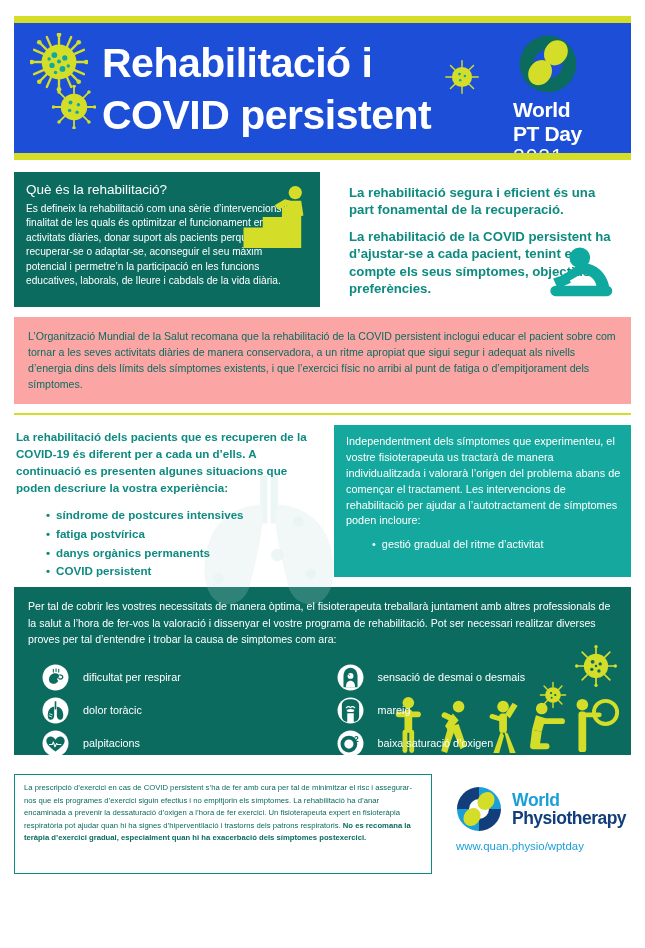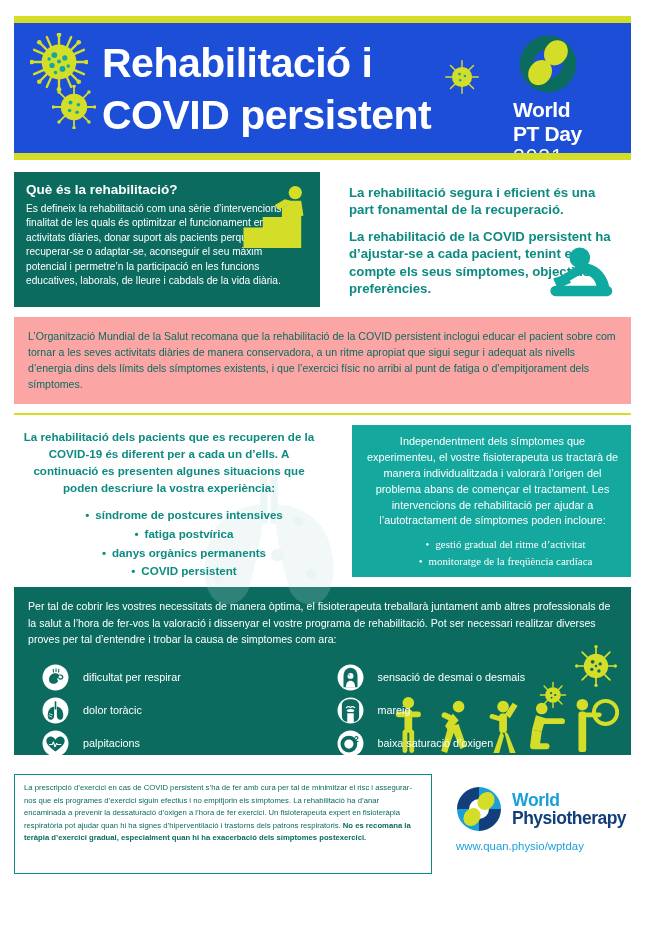--- a/index.html
+++ b/index.html
@@ -73,21 +73,21 @@
 
   
   .row2 { display: flex; gap: 10px; margin-top: 12px; height: 135px; }
   .box-dark {
     background: #0B6B5F;
     color: #ffffff;
     position: relative;
     overflow: hidden;
   }
   .q-box { width: 306px; padding: 10px 12px 8px 12px; }
-  .q-title { font-size: 13.5px; font-weight: bold; margin-bottom: 5px; }
+  .q-title { font-size: 13.5px; font-weight: normal; margin-bottom: 5px; }
   .q-body { font-size: 10.2px; line-height: 1.42; max-width: 272px; }
   .stairs-icon { position: absolute; right: 4px; top: 6px; width: 74px; height: 84px; }
 
   .intro-box { flex: 1; position: relative; padding: 12px 4px 0 6px; }
   .intro-p {
     color: #0E8B81;
     font-size: 13.2px;
     font-weight: bold;
     line-height: 1.32;
     margin-bottom: 9px;
@@ -101,36 +101,36 @@
     margin-top: 10px;
     background: #fca5a5;
     color: #0B6B5F;
     padding: 11px 14px 12px 14px;
     font-size: 10.6px;
     line-height: 1.52;
   }
   .who-rule { height: 2px; background: #D4DE28; margin-top: 9px; }
 
   
-  .row3 { display: flex; gap: 28px; margin-top: 10px; height: 152px; position: relative; text-align: center; }
+  .row3 { display: flex; gap: 10px; margin-top: 10px; height: 152px; position: relative; }
   .exp-box { width: 310px; position: relative; padding: 4px 2px 0 2px; }
   .exp-lead {
     color: #0E8B81; font-size: 11.6px; font-weight: bold; line-height: 1.46;
     position: relative; z-index: 3;
   }
   .exp-list { list-style: none; margin-top: 9px; padding-left: 30px; position: relative; z-index: 3; }
   .exp-list li {
     color: #0E8B81; font-size: 11.6px; font-weight: bold; line-height: 1.62;
   }
   .exp-list li::before { content: "\2022"; margin-right: 6px; }
   .lungs-wm { position: absolute; left: 150px; top: 44px; width: 210px; opacity: .2; z-index: 1; }
 
   .ind-box { flex: 1; background: #15A89E; color: #ffffff; padding: 9px 10px 8px 12px; }
   .ind-p { font-size: 10.9px; line-height: 1.45; font-weight: normal; }
-  .ind-list { list-style: none; margin-top: 7px; padding-left: 26px; font-family: Liberation Serif, serif; }
+  .ind-list { list-style: none; margin-top: 7px; padding-left: 26px; }
   .ind-list li { font-size: 10.9px; line-height: 1.55; }
   .ind-list li::before { content: "\2022"; margin-right: 6px; }
 
   
   .sym-panel {
     margin-top: 10px;
     background: #0B6B5F;
     color: #ffffff;
     position: relative;
     height: 168px;
@@ -351,21 +351,20 @@
         <li>fatiga postvírica</li>
         <li>danys orgànics permanents</li>
         <li>COVID persistent</li>
       </ul>
     </div>
 
     <div class="ind-box">
       <div class="ind-p">Independentment dels símptomes que experimenteu, el vostre fisioterapeuta us tractarà de manera individualitzada i valorarà l’origen del problema abans de començar el tractament. Les intervencions de rehabilitació per ajudar a l’autotractament de símptomes poden incloure:</div>
       <ul class="ind-list">
         <li>gestió gradual del ritme d’activitat</li>
-        <li>monitoratge de la freqüència cardíaca</li>
       </ul>
     </div>
 
   </div>
 
   <div class="sym-panel">
     <div class="sym-lead">Per tal de cobrir les vostres necessitats de manera òptima, el fisioterapeuta treballarà juntament amb altres professionals de la salut a l’hora de fer-vos la valoració i dissenyar el vostre programa de rehabilitació. Pot ser necessari realitzar diverses proves per tal d’entendre i trobar la causa de simptomes com ara:</div>
 
     <svg class="sym-virus sv1" viewBox="0 0 100 100">
       <g fill="#D4DE28">

